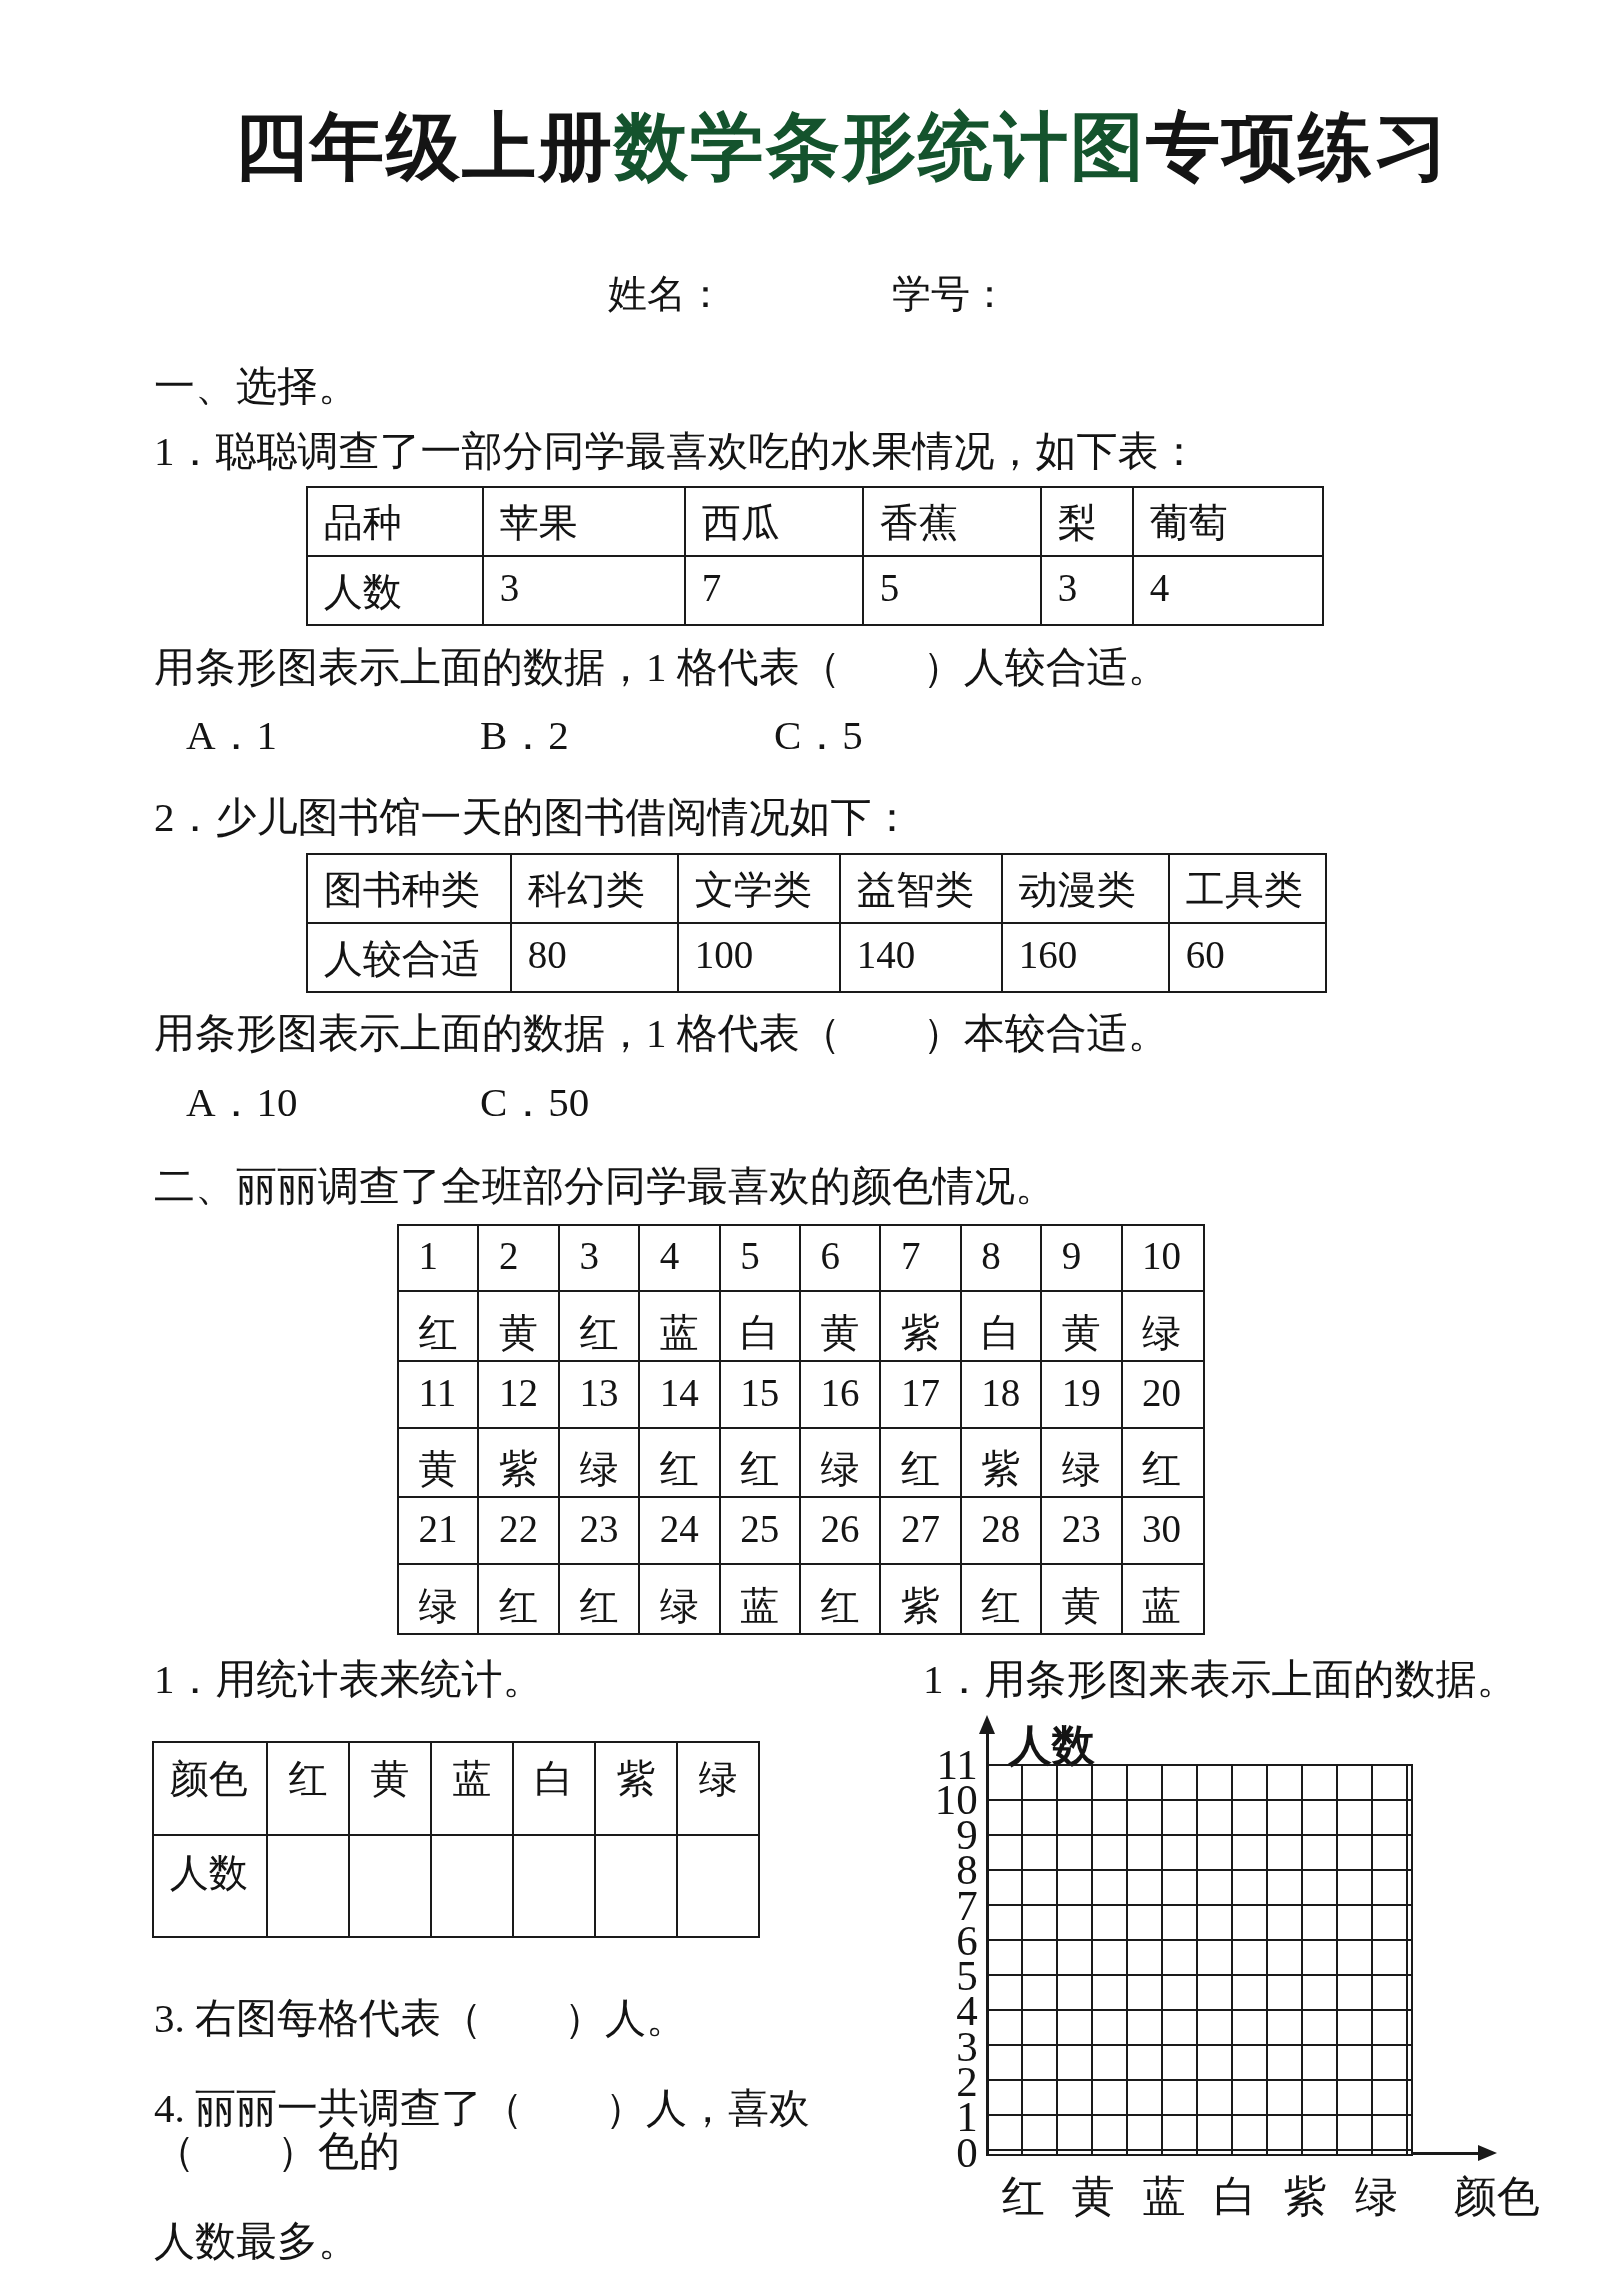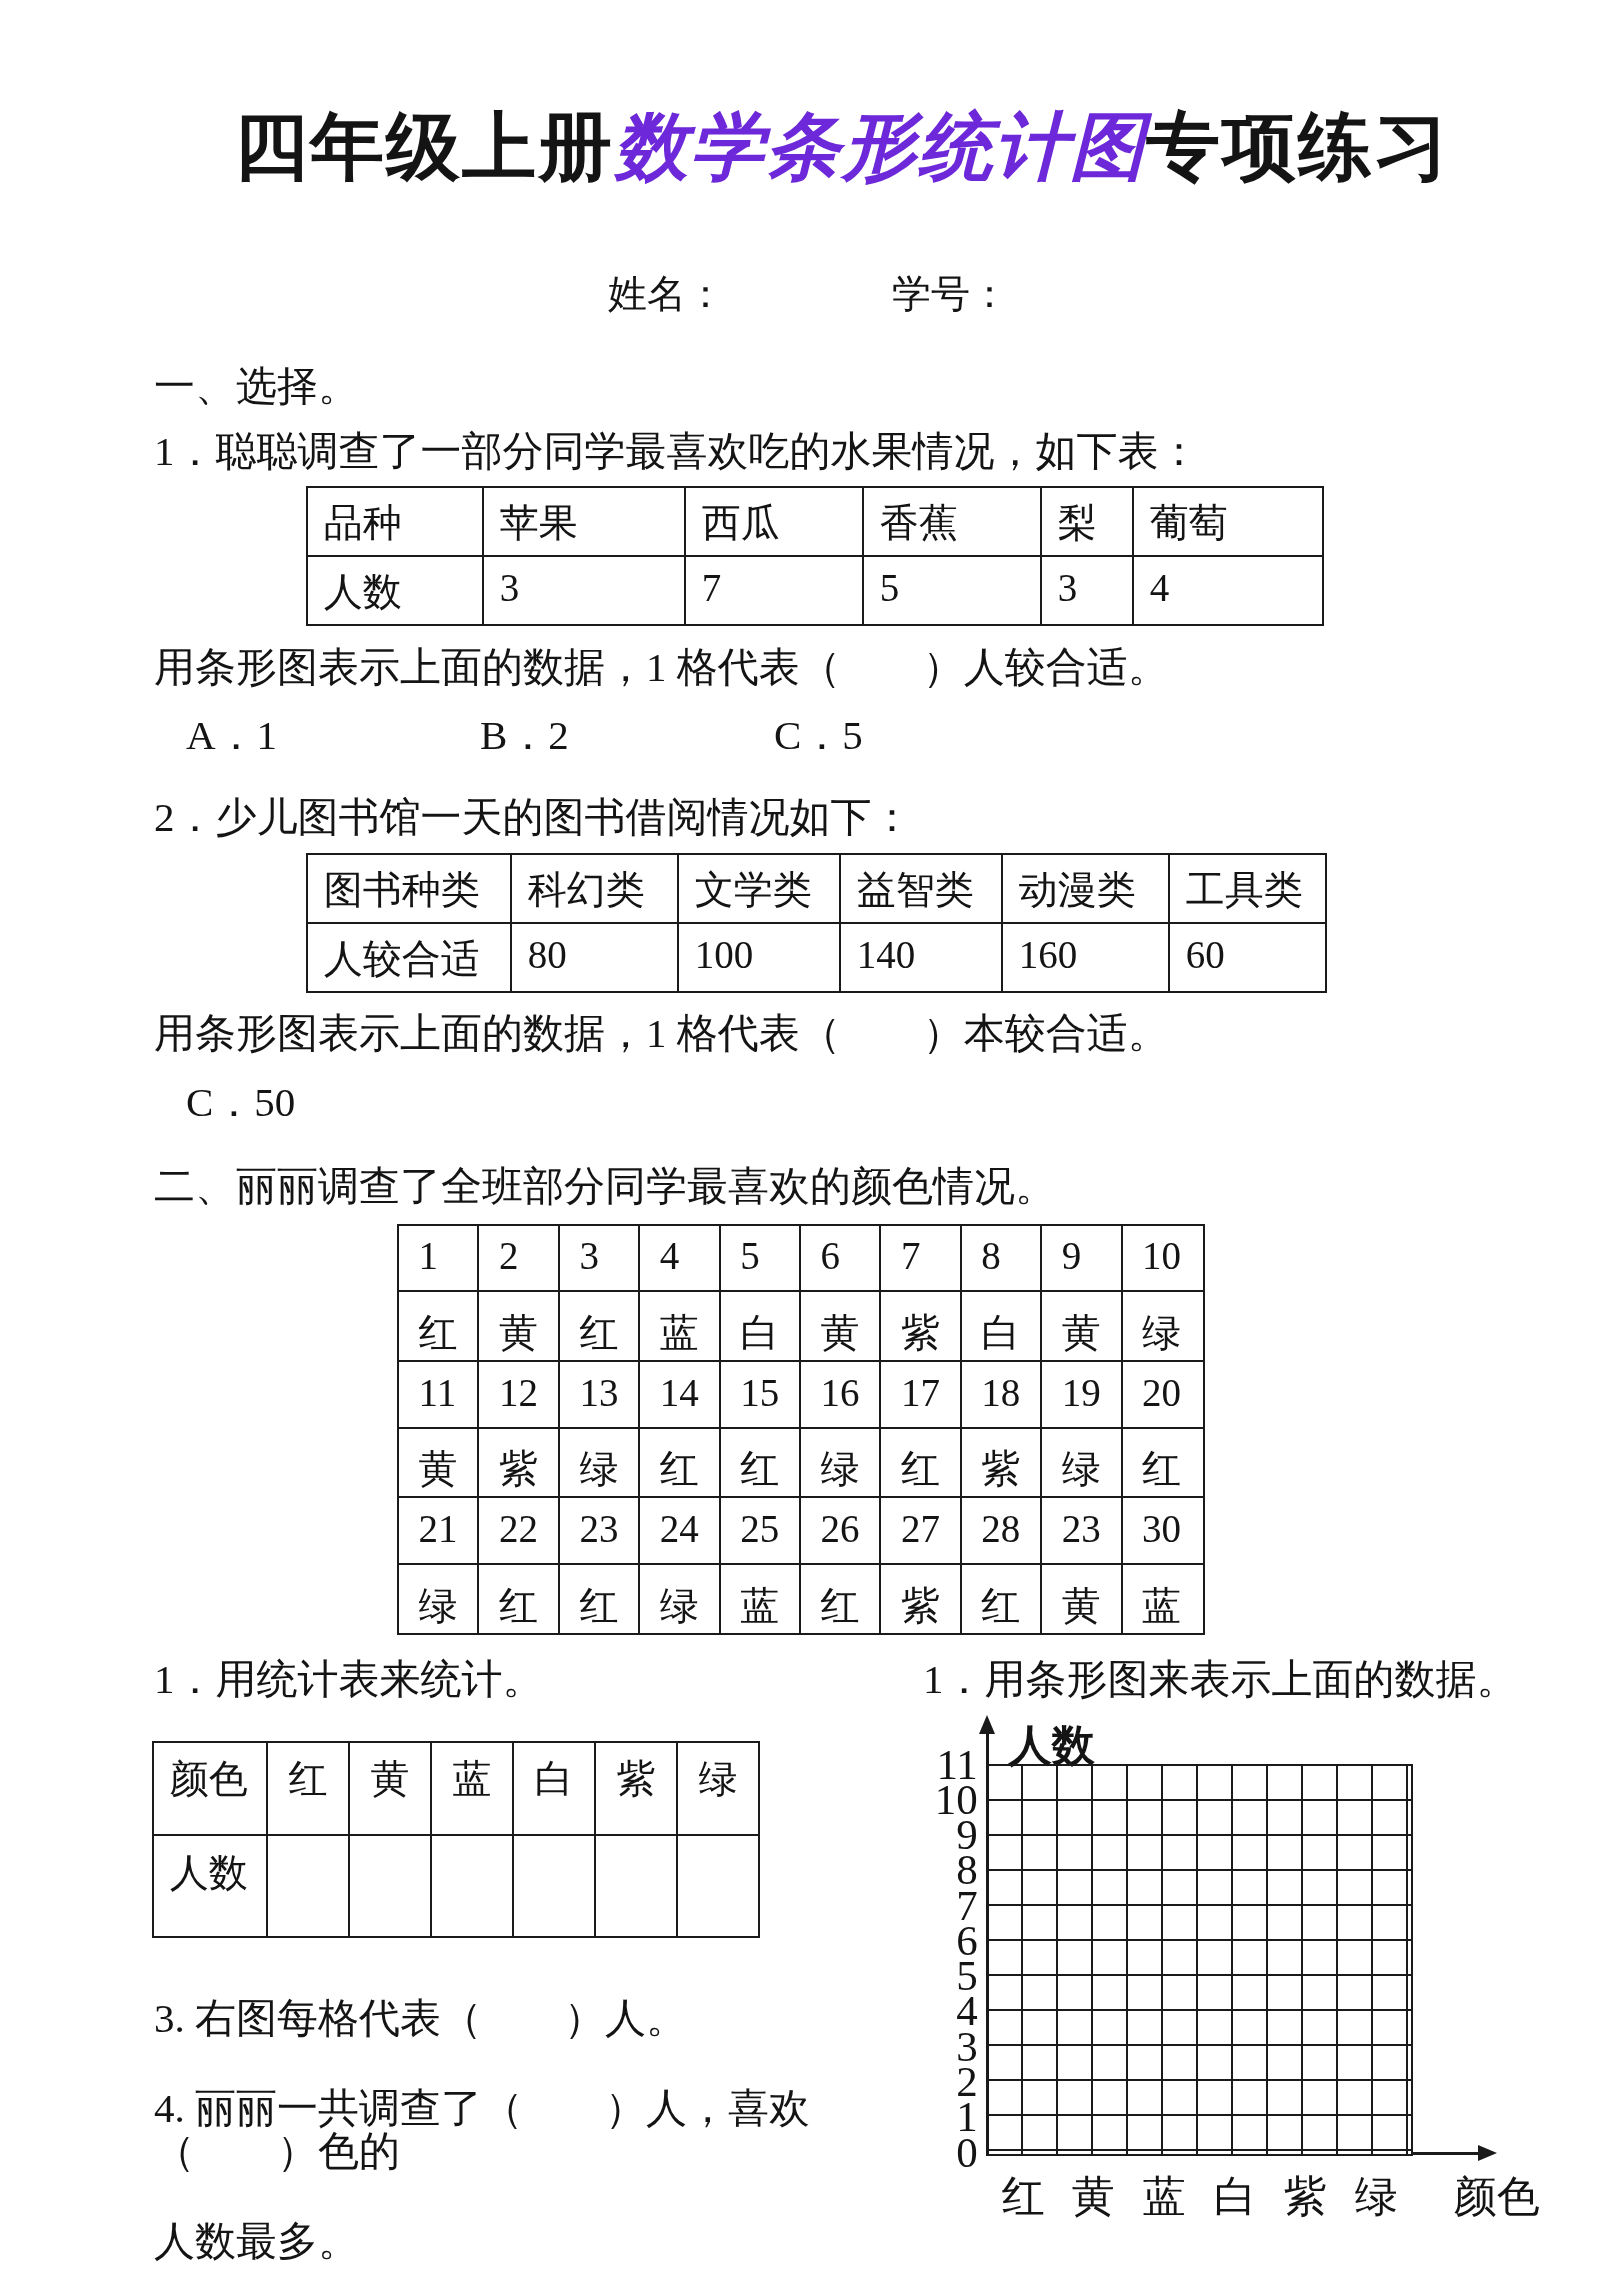--- a/index.html
+++ b/index.html
@@ -5,21 +5,21 @@
   html,body{margin:0;padding:0;background:#e8e8e8;}
   .page{
     width:1620px;height:2292px;background:#ffffff;box-sizing:border-box;
     padding:54px 88px 0 152px;position:relative;overflow:hidden;
     font-family:"Liberation Serif", serif;color:#141414;
   }
   .title{
     text-align:center;font-family:"Liberation Sans", sans-serif;font-weight:700;
     font-size:74px;letter-spacing:2px;margin-top:44px;white-space:nowrap;
   }
-  .title .red{color:#6d28d9;font-style:italic;}
+  .title .red{color:#14532d;}
   .name-line{display:flex;margin-top:69px;margin-left:456px;font-size:39px;gap:167px;}
   .body-line{font-size:41px;line-height:1.05;margin-left:2px;}
   .sec-heading{margin-top:44px;}
   .q-text{margin-top:21.6px;}
   .note-line{margin-top:19.6px;}
   .options{display:flex;margin-top:19.6px;padding-left:34px;font-size:41px;}
   .options span{width:294px;}
   table{border-collapse:collapse;table-layout:fixed;}
   td{border:2px solid #1a1a1a;font-size:39px;vertical-align:top;
      padding:7.8px 0 0 15.7px;overflow:hidden;white-space:nowrap;}
@@ -139,20 +139,21 @@
       <td>140</td>
       <td>160</td>
       <td>60</td>
     </tr>
   </tbody>
     </table>
 
   <div class="body-line note-line">用条形图表示上面的数据，1 格代表（　　）本较合适。</div>
 
   <div class="options">
+    <span>A．10</span>
     <span>C．50</span>
   </div>
 
   <div class="body-line" style="margin-top:35px">二、丽丽调查了全班部分同学最喜欢的颜色情况。</div>
 
   <table class="survey-table">
     <colgroup>
         <col style="width:80px">
         <col style="width:80px">
         <col style="width:80px">

